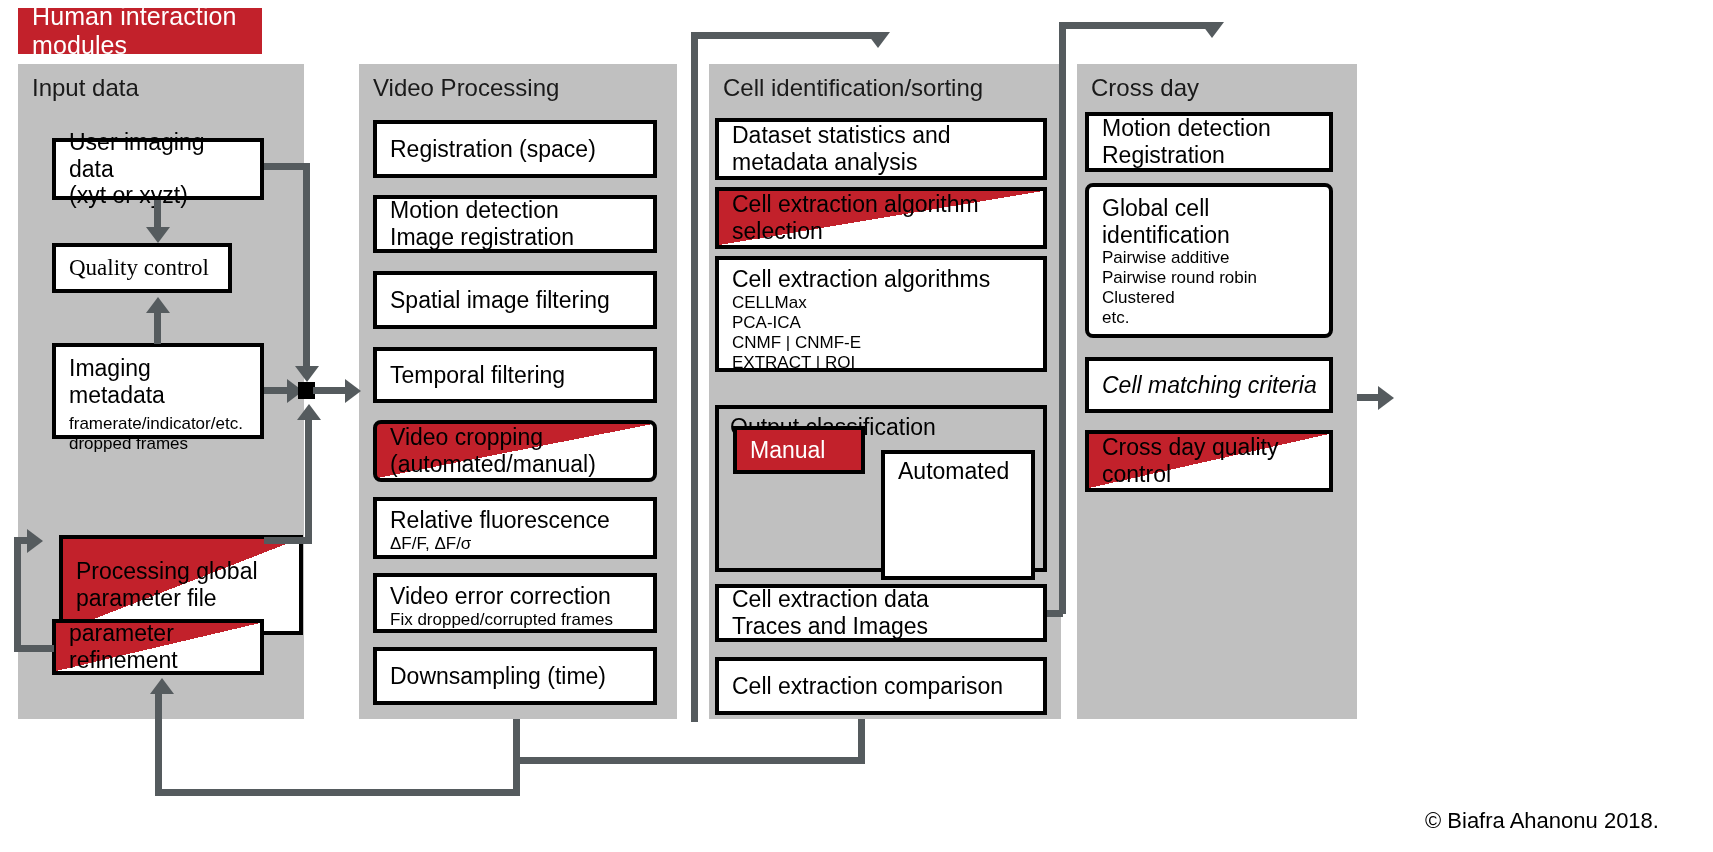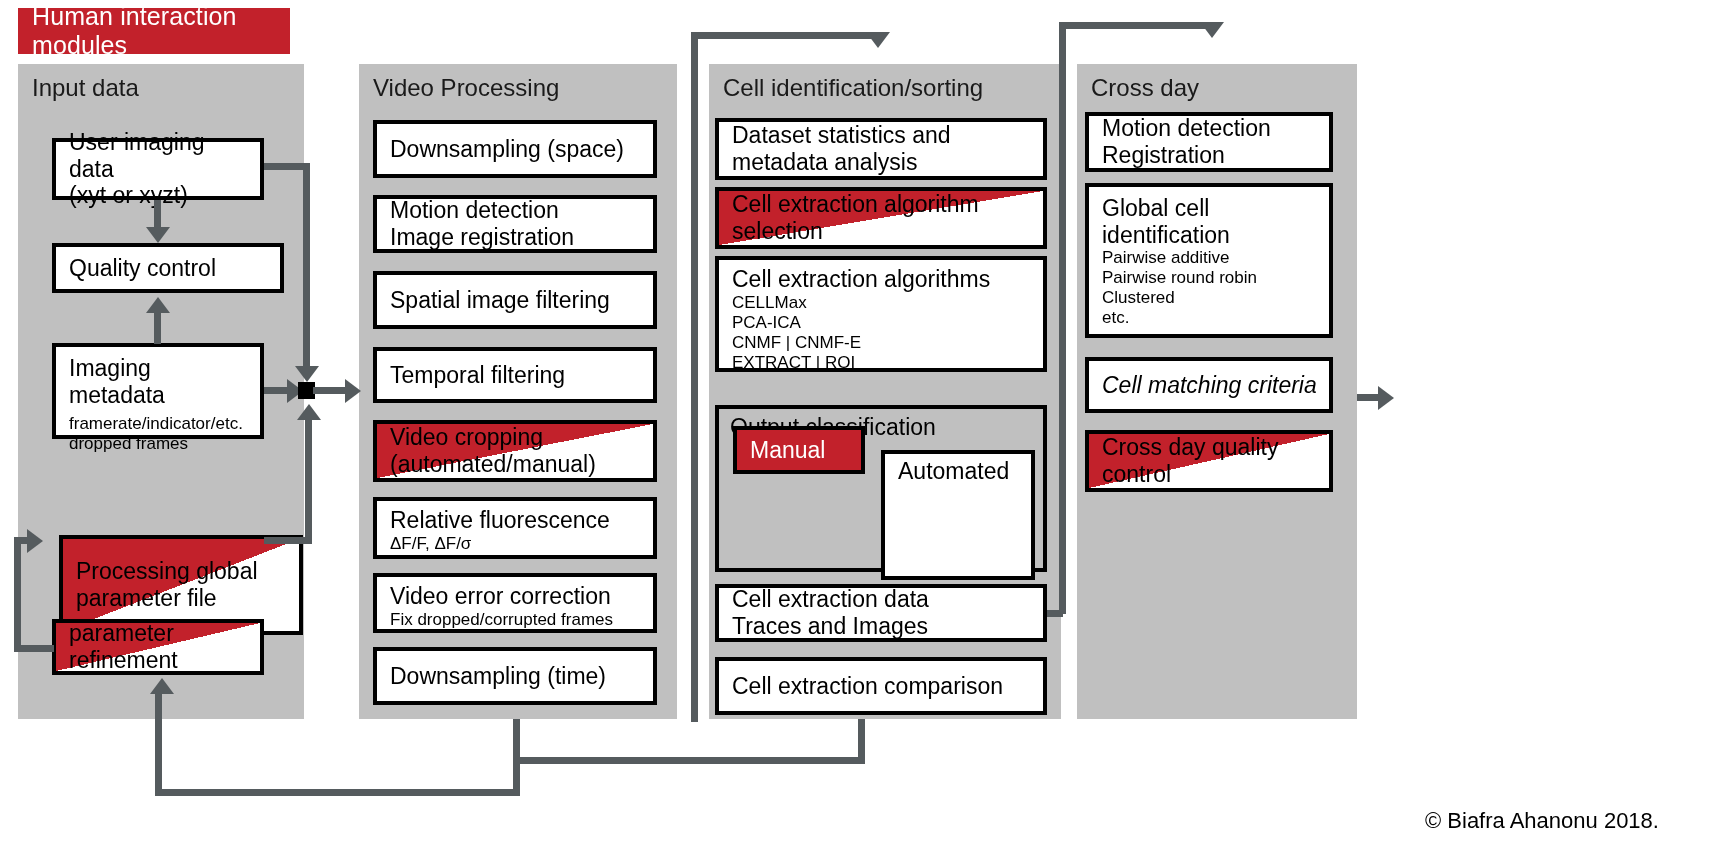--- a/index.html
+++ b/index.html
@@ -69,21 +69,21 @@
 
   .copyright{
     position:absolute;font-size:22px;color:#000;white-space:nowrap;
   }
 </style>
 </head>
 <body>
 
 <div id="canvas">
 
-  <div class="abs legend-red" style="left:18px;top:8px;width:272px;height:46px;">
+  <div class="abs legend-red" style="left:18px;top:8px;width:244px;height:46px;">
     <span>Human interaction modules</span>
   </div>
 
 
   <div class="abs group" style="left:18px;top:64px;width:286px;height:655px;">
     <span class="group-title">Input data</span>
   </div>
 
   <div class="abs group" style="left:359px;top:64px;width:318px;height:655px;">
     <span class="group-title">Video Processing</span>
@@ -95,58 +95,58 @@
 
   <div class="abs group" style="left:1077px;top:64px;width:280px;height:655px;">
     <span class="group-title">Cross day</span>
   </div>
 
   <div class="abs node" style="left:52px;top:138px;width:212px;height:62px;">
     <span class="t1">User imaging data
 (xyt or xyzt)</span>
   </div>
 
-  <div class="abs node" style="left:52px;top:243px;width:232px;height:50px;">
+  <div class="abs node" style="left:52px;top:243px;width:180px;height:50px;font-family:Liberation Serif, serif;">
     <span class="t1">Quality control</span>
   </div>
 
   <div class="abs node" style="left:52px;top:343px;width:212px;height:96px;justify-content:flex-start;padding-top:8px;">
     <span class="t1">Imaging metadata</span>
     <span class="t2" style="margin-top:6px;">framerate/indicator/etc.
 dropped frames</span>
   </div>
 
   <div class="abs node half" style="left:59px;top:503px;width:244px;height:100px;margin-top:32px;">
     <span class="t1">Processing global
 parameter file</span>
   </div>
 
   <div class="abs node half" style="left:52px;top:619px;width:212px;height:56px;">
     <span class="t1">parameter
 refinement</span>
   </div>
 
   <div class="abs node" style="left:373px;top:120px;width:284px;height:58px;">
-    <span class="t1">Downsampling  (space)</span>
+    <span class="t1">Registration  (space)</span>
   </div>
 
   <div class="abs node" style="left:373px;top:195px;width:284px;height:58px;">
     <span class="t1">Motion detection
 Image registration</span>
   </div>
 
   <div class="abs node" style="left:373px;top:271px;width:284px;height:58px;">
     <span class="t1">Spatial image  filtering</span>
   </div>
 
   <div class="abs node" style="left:373px;top:347px;width:284px;height:56px;">
     <span class="t1">Temporal filtering</span>
   </div>
 
-  <div class="abs node half" style="left:373px;top:420px;width:284px;height:62px;">
+  <div class="abs node half" style="left:373px;top:420px;width:284px;height:62px;border-radius:8px;">
     <span class="t1">Video cropping
 (automated/manual)</span>
   </div>
 
   <div class="abs node" style="left:373px;top:497px;width:284px;height:62px;justify-content:flex-start;padding-top:6px;">
     <span class="t1">Relative fluorescence</span>
     <span class="t2">ΔF/F, ΔF/σ</span>
   </div>
 
   <div class="abs node" style="left:373px;top:573px;width:284px;height:60px;justify-content:flex-start;padding-top:6px;">
@@ -195,21 +195,21 @@
 
   <div class="abs node" style="left:715px;top:657px;width:332px;height:58px;">
     <span class="t1">Cell extraction comparison</span>
   </div>
 
   <div class="abs node" style="left:1085px;top:112px;width:248px;height:60px;">
     <span class="t1">Motion detection
 Registration</span>
   </div>
 
-  <div class="abs node" style="left:1085px;top:183px;width:248px;height:155px;justify-content:flex-start;padding-top:8px;">
+  <div class="abs node" style="left:1085px;top:183px;width:248px;height:155px;justify-content:flex-start;padding-top:8px;border-radius:8px;">
     <span class="t1">Global cell
 identification</span>
     <span class="t2">Pairwise additive
 Pairwise round robin
 Clustered
 etc.</span>
   </div>
 
   <div class="abs node" style="left:1085px;top:357px;width:248px;height:56px;font-style:italic;">
     <span class="t1">Cell matching criteria</span>

